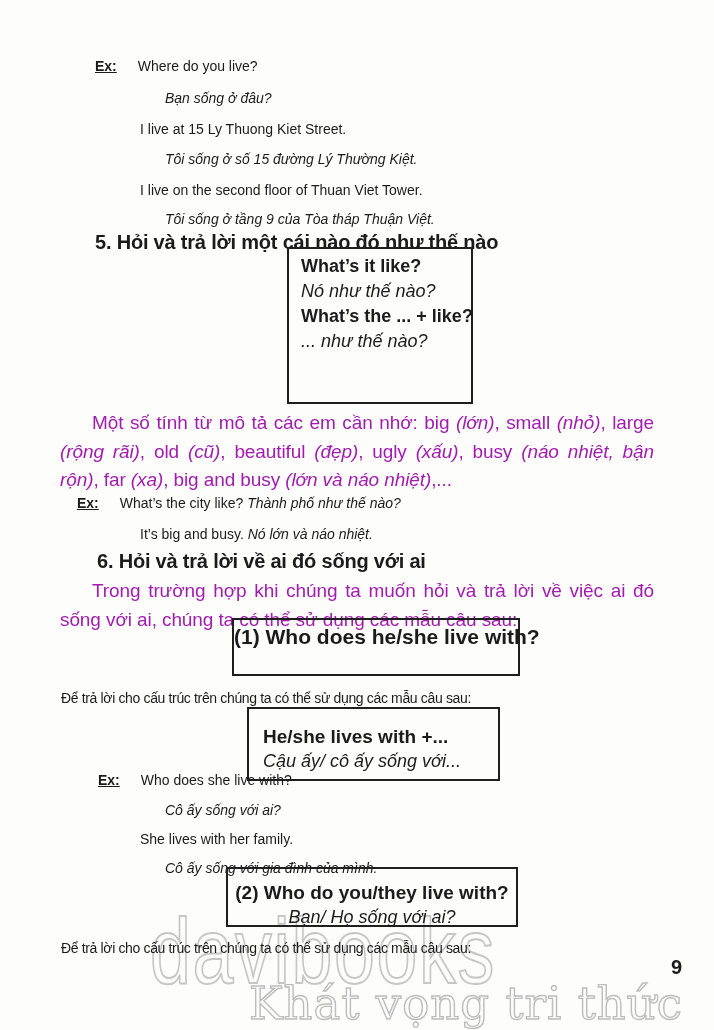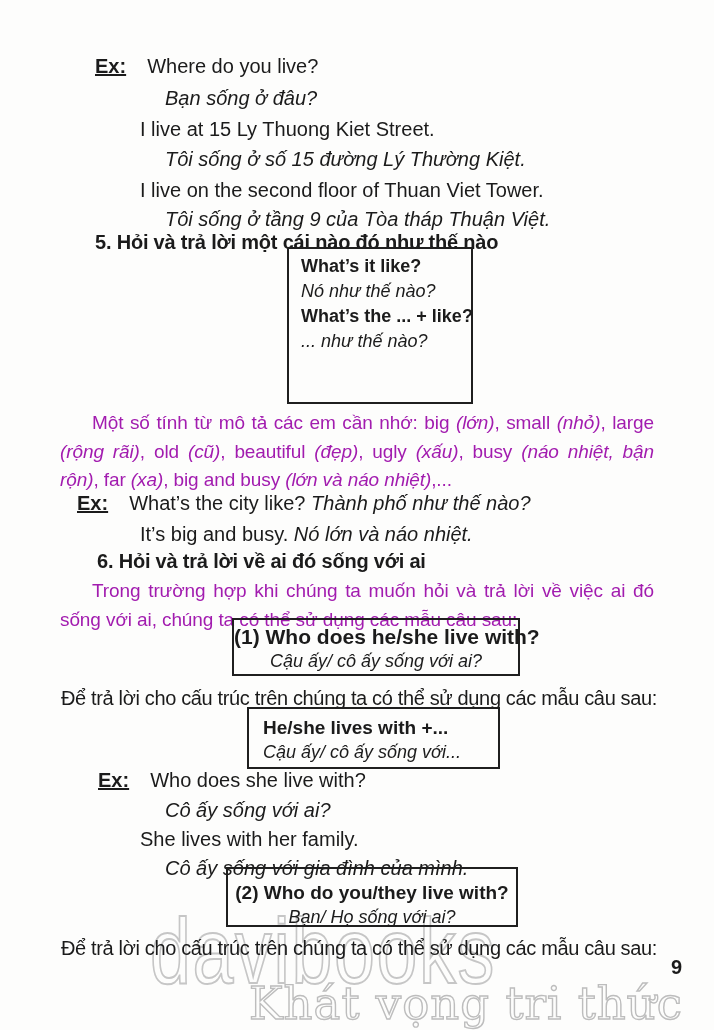--- a/index.html
+++ b/index.html
@@ -1,18 +1,18 @@
 <!DOCTYPE html>
 <html><head>
 <meta charset="utf-8">
 <style>
   html,body{margin:0;padding:0;background:#fff;}
   .page{position:relative;width:714px;height:1030px;background:#fdfdfc;overflow:hidden;
         font-family:"Liberation Sans","DejaVu Sans",sans-serif;color:#1b1b1b;}
-  .abs{position:absolute;white-space:nowrap;font-size:20px;line-height:24px;}
+  .abs{position:absolute;white-space:nowrap;font-size:14px;line-height:24px;}
   .it{font-style:italic;}
   .b{font-weight:700;}
   .exlab{font-weight:700;text-decoration:underline;margin-right:21px;}
   .heading{position:absolute;font-weight:700;font-size:20px;white-space:nowrap;letter-spacing:-0.2px;}
   .box{position:absolute;border:2px solid #1f1f1f;background:transparent;box-sizing:border-box;}
   .box .ln{font-size:18px;line-height:25px;white-space:nowrap;}
   .para{position:absolute;left:60px;width:594px;font-size:19px;line-height:28.5px;
         text-align:justify;color:#a21caf;letter-spacing:-0.1px;}
   .indent{text-indent:32px;}
   .tight{letter-spacing:-0.35px;}
@@ -55,26 +55,25 @@
 
     <div class="abs" style="left:60px;top:491px"><span class="exlab" style="margin-left:17px">Ex:</span><span>What’s the city like?</span> <span class="it">Thành phố như thế nào?</span></div>
     <div class="abs" style="left:140px;top:522px"><span>It’s big and busy.</span> <span class="it">Nó lớn và náo nhiệt.</span></div>
 
     <div class="heading" style="left:97px;top:550px">6. Hỏi và trả lời về ai đó sống với ai</div>
 
     <div class="para indent" style="top:577px">Trong trường hợp khi chúng ta muốn hỏi và trả lời về việc ai đó sống với ai, chúng ta có thể sử dụng các mẫu câu sau:</div>
 
     <div class="box ctr" style="left:232px;top:618px;width:288px;height:58px;padding-top:4px">
       <div class="ln b" style="font-size:21px">(1) Who does he/she live with?</div>
-      <div class="ln it">Cậu ấy/ cô ấy sống với ai?</div>
     </div>
 
     <div class="abs tight" style="left:61px;top:686px">Để trả lời cho cấu trúc trên chúng ta có thể sử dụng các mẫu câu sau:</div>
 
-    <div class="box" style="left:247px;top:707px;width:253px;height:62px;padding:6px 0 0 14px">
+    <div class="box" style="left:247px;top:707px;width:253px;height:74px;padding:15px 0 0 14px">
       <div class="ln b" style="font-size:19px">He/she lives with +...</div>
       <div class="ln it">Cậu ấy/ cô ấy sống với...</div>
     </div>
 
     <div class="abs" style="left:60px;top:768px"><span class="exlab" style="margin-left:38px">Ex:</span><span>Who does she live with?</span></div>
     <div class="abs it" style="left:165px;top:798px">Cô ấy sống với ai?</div>
     <div class="abs" style="left:140px;top:827px">She lives with her family.</div>
     <div class="abs it" style="left:165px;top:856px">Cô ấy sống với gia đình của mình.</div>
 
     <div class="box ctr" style="left:226px;top:867px;width:292px;height:60px;padding-top:11px">

